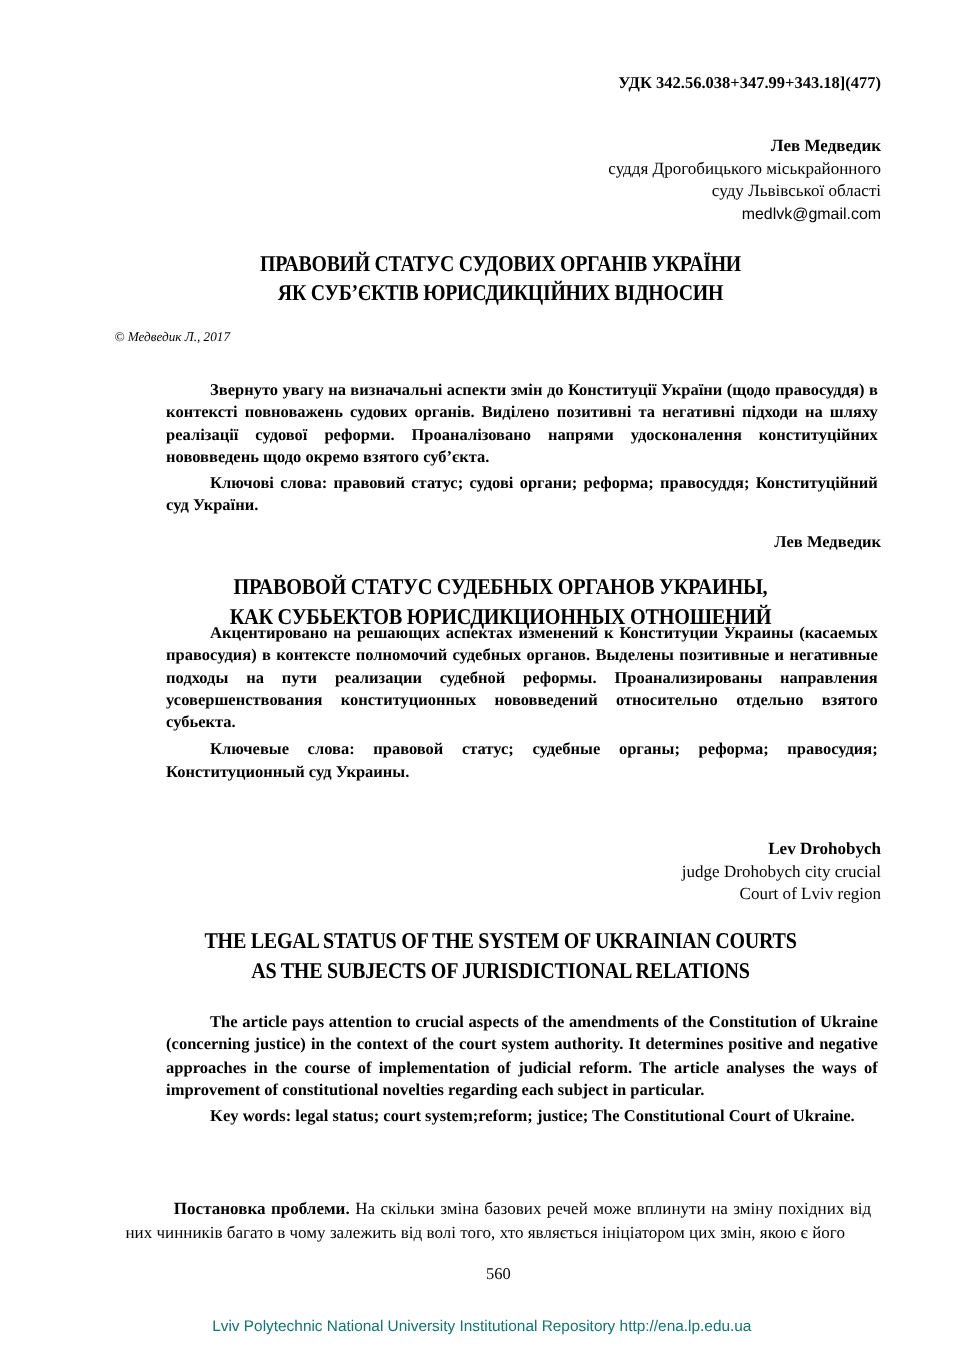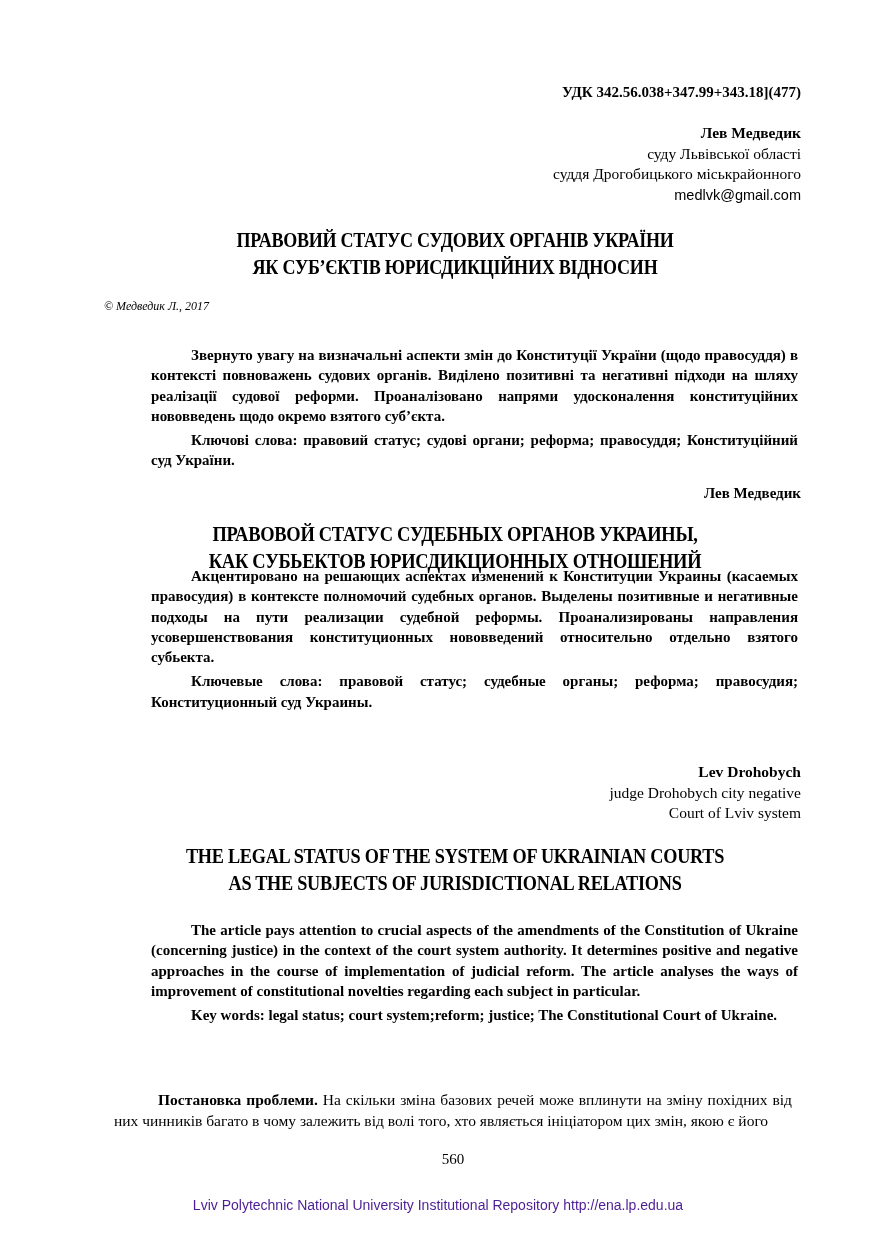--- a/index.html
+++ b/index.html
@@ -1,21 +1,21 @@
 <!DOCTYPE html>
 <html><head>
 <meta charset="utf-8">
 <style>
   html, body { margin: 0; padding: 0; background: #ffffff; }
   body { width: 876px; height: 1240px; position: relative; overflow: hidden;
          font-family: "Liberation Serif", serif; color: #000; }
   .abs { position: absolute; }
   .bold { font-weight: bold; }
 
-  #udk { right: 75px; top: 84px; font-size: 15px; font-weight: bold; }
+  #udk { right: 75px; top: 68px; font-size: 15px; font-weight: bold; }
 
   .author-block { right: 75px; font-size: 15.5px; line-height: 20.5px; text-align: right; }
   #ua-author { top: 123px; }
   #ua-email { font-family: "Liberation Sans", sans-serif; font-size: 14.5px; }
 
   .title { left: 90px; width: 730px; font-size: 20.5px; font-weight: bold; line-height: 27px;
            text-align: center; letter-spacing: -0.3px; transform: scaleX(0.88); transform-origin: center; }
   #ua-title { top: 227px; }
   #ru-title { top: 521px; transform: scaleX(0.90); }
   #en-title { top: 843px; transform: scaleX(0.89); }
@@ -31,31 +31,31 @@
 
   #ru-author { right: 75px; top: 485px; font-size: 15px; font-weight: bold; }
 
   #en-author { top: 762px; }
 
   #intro { left: 104px; width: 698px; top: 1079px; font-size: 15.5px; line-height: 21px; text-align: justify; }
   #intro p { margin: 10px; text-indent: 44px; text-align: justify; }
 
   #page-number { left: 0; width: 906px; top: 1151px; font-size: 15px; text-align: center; }
   #repo-footer { left: 0; width: 876px; top: 1197px; font-family: "Liberation Sans", sans-serif;
-                 font-size: 14px; color: #4c1d95; text-align: center; }
+                 font-size: 14px; color: #0f766e; text-align: center; }
 </style>
 </head>
 <body>
 
 <div id="udk" class="abs">УДК 342.56.038+347.99+343.18](477)</div>
 
 <div id="ua-author" class="abs author-block">
   <div class="bold">Лев Медведик</div>
+  <div>суддя Дрогобицького міськрайонного</div>
   <div>суду Львівської області</div>
-  <div>суддя Дрогобицького міськрайонного</div>
   <div id="ua-email">medlvk@gmail.com</div>
 </div>
 
 <div id="ua-title" class="abs title">
   <div>ПРАВОВИЙ СТАТУС СУДОВИХ ОРГАНІВ УКРАЇНИ</div>
   <div>ЯК СУБ’ЄКТІВ ЮРИСДИКЦІЙНИХ ВІДНОСИН</div>
 </div>
 
 <div id="copyright" class="abs">© Медведик Л., 2017</div>
 
@@ -71,22 +71,22 @@
   <div>КАК СУБЬЕКТОВ ЮРИСДИКЦИОННЫХ ОТНОШЕНИЙ</div>
 </div>
 
 <div id="ru-abstract" class="abs abstract">
   <p>Акцентировано на решающих аспектах изменений к Конституции Украины (касаемых правосудия) в контексте полномочий судебных органов. Выделены позитивные и негативные подходы на пути реализации судебной реформы. Проанализированы направления усовершенствования конституционных нововведений относительно отдельно взятого субьекта.</p>
   <p>Ключевые слова: правовой статус; судебные органы; реформа; правосудия; Конституционный суд Украины.</p>
 </div>
 
 <div id="en-author" class="abs author-block">
   <div class="bold">Lev Drohobych</div>
-  <div>judge Drohobych city negative</div>
-  <div>Court of Lviv system</div>
+  <div>judge Drohobych city crucial</div>
+  <div>Court of Lviv region</div>
 </div>
 
 <div id="en-title" class="abs title">
   <div>THE LEGAL STATUS OF THE SYSTEM OF UKRAINIAN COURTS</div>
   <div>AS THE SUBJECTS OF JURISDICTIONAL RELATIONS</div>
 </div>
 
 <div id="en-abstract" class="abs abstract">
   <p>The article pays attention to crucial aspects of the amendments of the Constitution of Ukraine (concerning justice) in the context of the court system authority. It determines positive and negative approaches in the course of implementation of judicial reform. The article analyses the ways of improvement of constitutional novelties regarding each subject in particular.</p>
   <p>Key words: legal status; court system;reform; justice; The Constitutional Court of Ukraine.</p>

